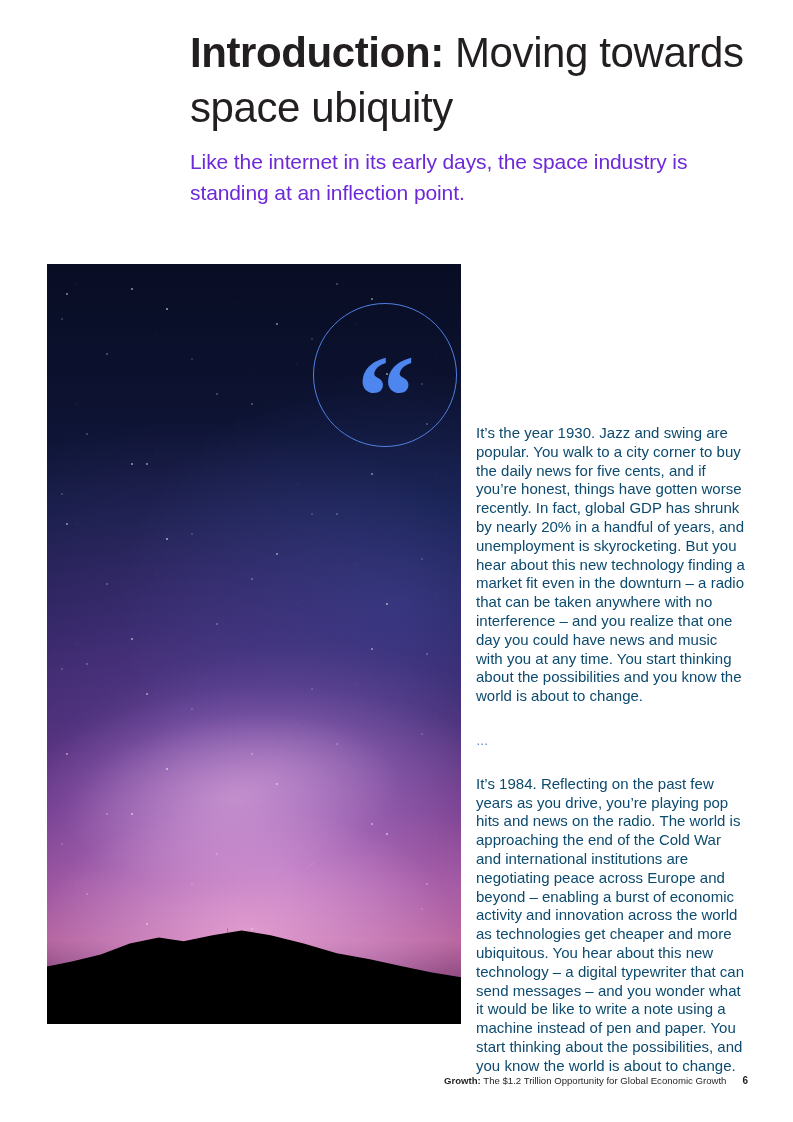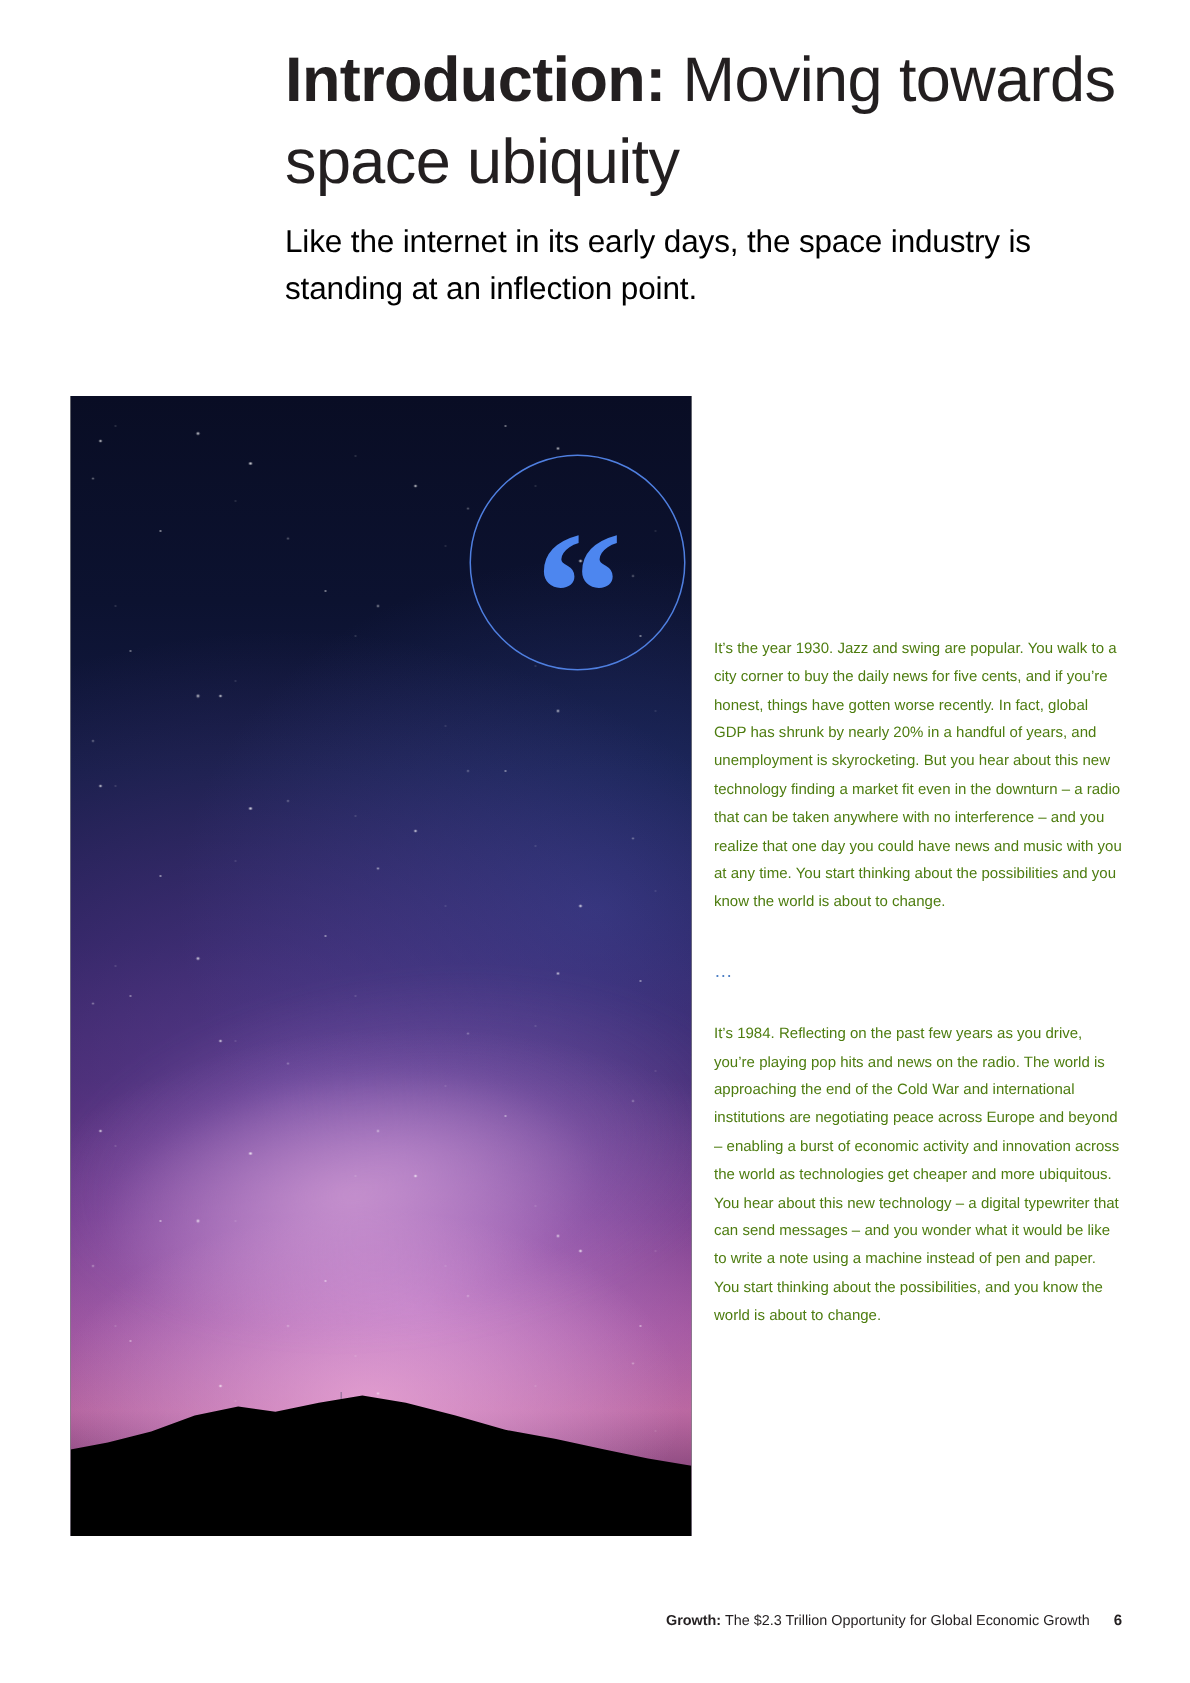--- a/index.html
+++ b/index.html
@@ -37,21 +37,21 @@
     margin: 0;
     font-weight: 400;
   }
   .title .title-strong {
     font-weight: 700;
   }
   .subtitle {
     margin: 12px 0 0 0;
     font-size: 21px;
     line-height: 1.47;
-    color: #000000;
+    color: #6d28d9;
     font-weight: 400;
     letter-spacing: -0.1px;
   }
 
   
   .image-panel {
     position: absolute;
     left: 47px;
     top: 264px;
     width: 414px;
@@ -168,23 +168,23 @@
   }
 
   
   .text-col {
     position: absolute;
     left: 476px;
     top: 424px;
     width: 272px;
   }
   .body-para {
-    font-size: 10px;
+    font-size: 15px;
     line-height: 18.8px;
-    color: #4d7c0f;
+    color: #0c4a6e;
     margin: 0 0 0 0;
     letter-spacing: 0.01px;
   }
   .ellipsis-para {
     font-size: 12.4px;
     line-height: 18.8px;
     color: #4d7fc4;
     margin: 26px 0 24px 0;
     letter-spacing: 1px;
   }
@@ -238,17 +238,17 @@
     <span class="quote-mark">“</span>
   </div>
 
   <div class="text-col">
     <p class="body-para">It’s the year 1930. Jazz and swing are popular. You walk to a city corner to buy the daily news for five cents, and if you’re honest, things have gotten worse recently. In fact, global GDP has shrunk by nearly 20% in a handful of years, and unemployment is skyrocketing. But you hear about this new technology finding a market fit even in the downturn – a radio that can be taken anywhere with no interference – and you realize that one day you could have news and music with you at any time. You start thinking about the possibilities and you know the world is about to change.</p>
     <p class="ellipsis-para">…</p>
     <p class="body-para">It’s 1984. Reflecting on the past few years as you drive, you’re playing pop hits and news on the radio. The world is approaching the end of the Cold War and international institutions are negotiating peace across Europe and beyond – enabling a burst of economic activity and innovation across the world as technologies get cheaper and more ubiquitous. You hear about this new technology – a digital typewriter that can send messages – and you wonder what it would be like to write a note using a machine instead of pen and paper. You start thinking about the possibilities, and you know the world is about to change.</p>
   </div>
 
   <div class="footer">
-    <span class="footer-text"><span class="footer-strong">Growth:</span><span> The $2.3 Trillion Opportunity for Global Economic Growth</span></span>
+    <span class="footer-text"><span class="footer-strong">Growth:</span><span> The $1.2 Trillion Opportunity for Global Economic Growth</span></span>
     <span class="footer-page">6</span>
   </div>
 
 </div>
 
 </body></html>

